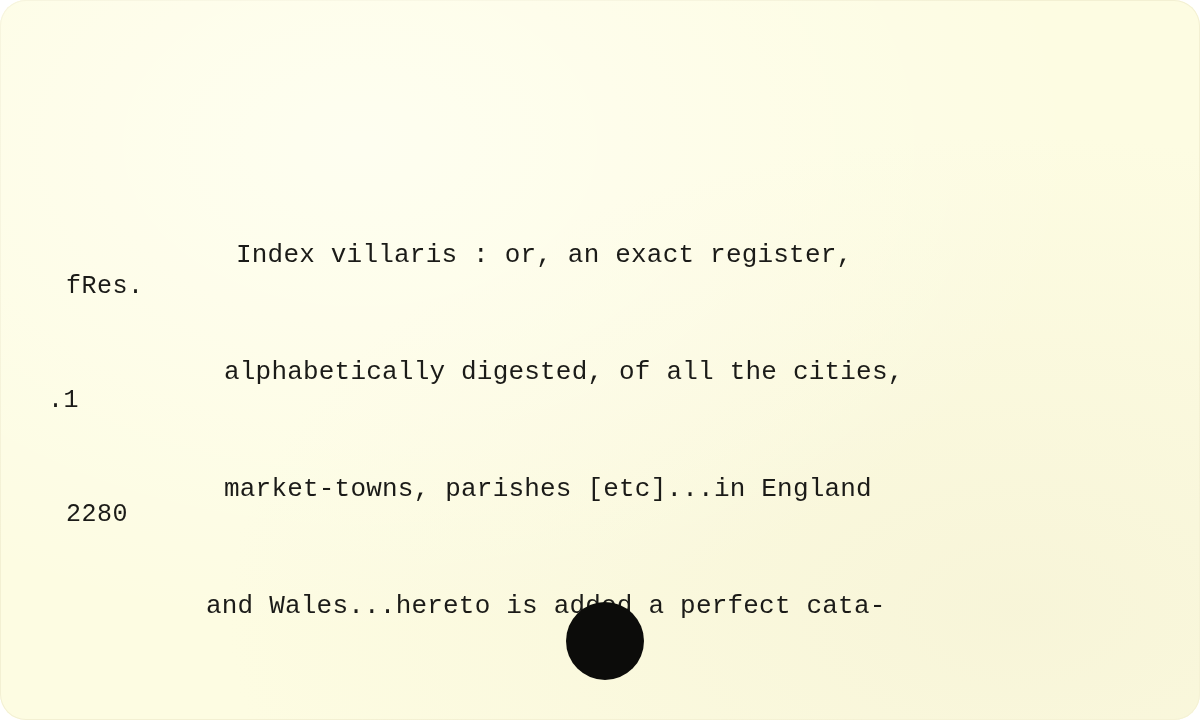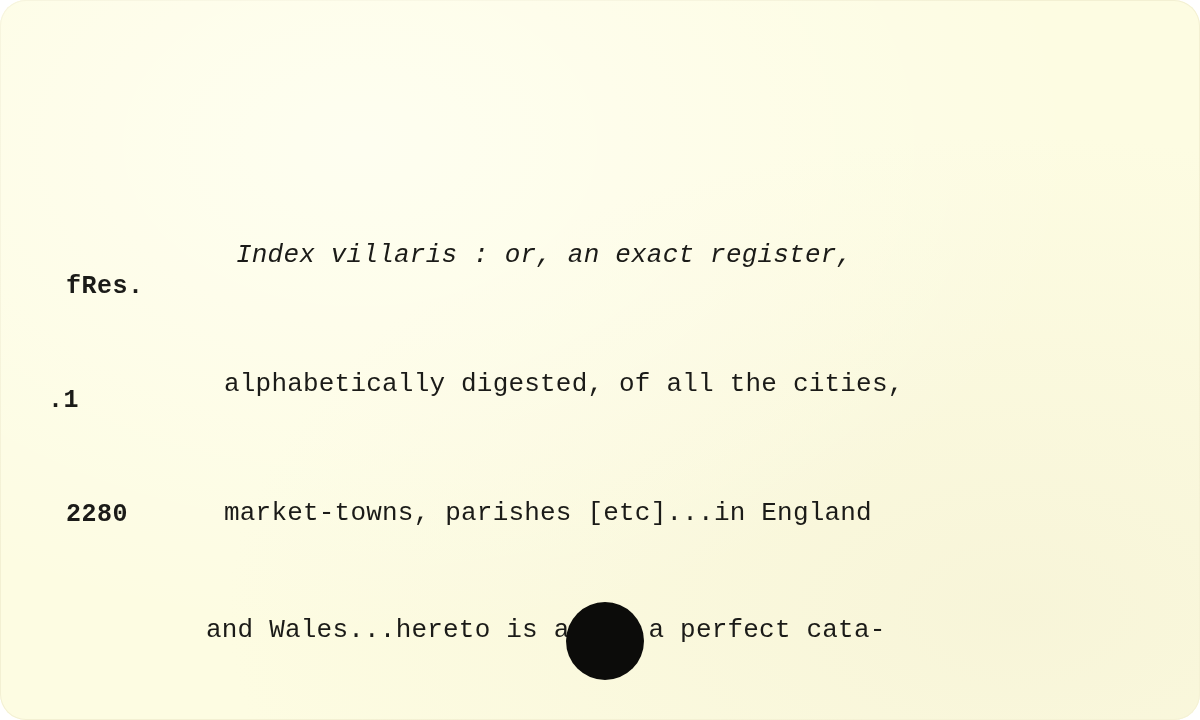--- a/index.html
+++ b/index.html
@@ -40,41 +40,40 @@
     top: 192px;
     width: 175px;
     color: #1b1b18;
     font-size: 25px;
     line-height: 38px;
     letter-spacing: 0.5px;
     white-space: pre;
   }
   #call-number .cn-line {
     display: block;
-    font-weight: bold;
   }
   #call-number .cn-line.indent {
     padding-left: 18px;
   }
   #body-text {
     position: absolute;
     left: 200px;
     top: 158px;
     width: 930px;
     color: #1b1b18;
     font-size: 26px;
     line-height: 39px;
     letter-spacing: 0.2px;
     white-space: pre;
   }
   #body-text .ln {
     display: block;
   }
-  #body-text .ln.i1 { padding-left: 36px; font-style: italic; }
-  #body-text .ln.i2 { padding-left: 24px; margin-top: 12px; }
+  #body-text .ln.i1 { padding-left: 36px; }
+  #body-text .ln.i2 { padding-left: 24px; }
   #body-text .ln.i3 { padding-left: 6px; }
   #hole {
     position: absolute;
     left: 566px;
     top: 602px;
     width: 78px;
     height: 78px;
     border-radius: 50%;
     background: #0c0c0a;
   }

